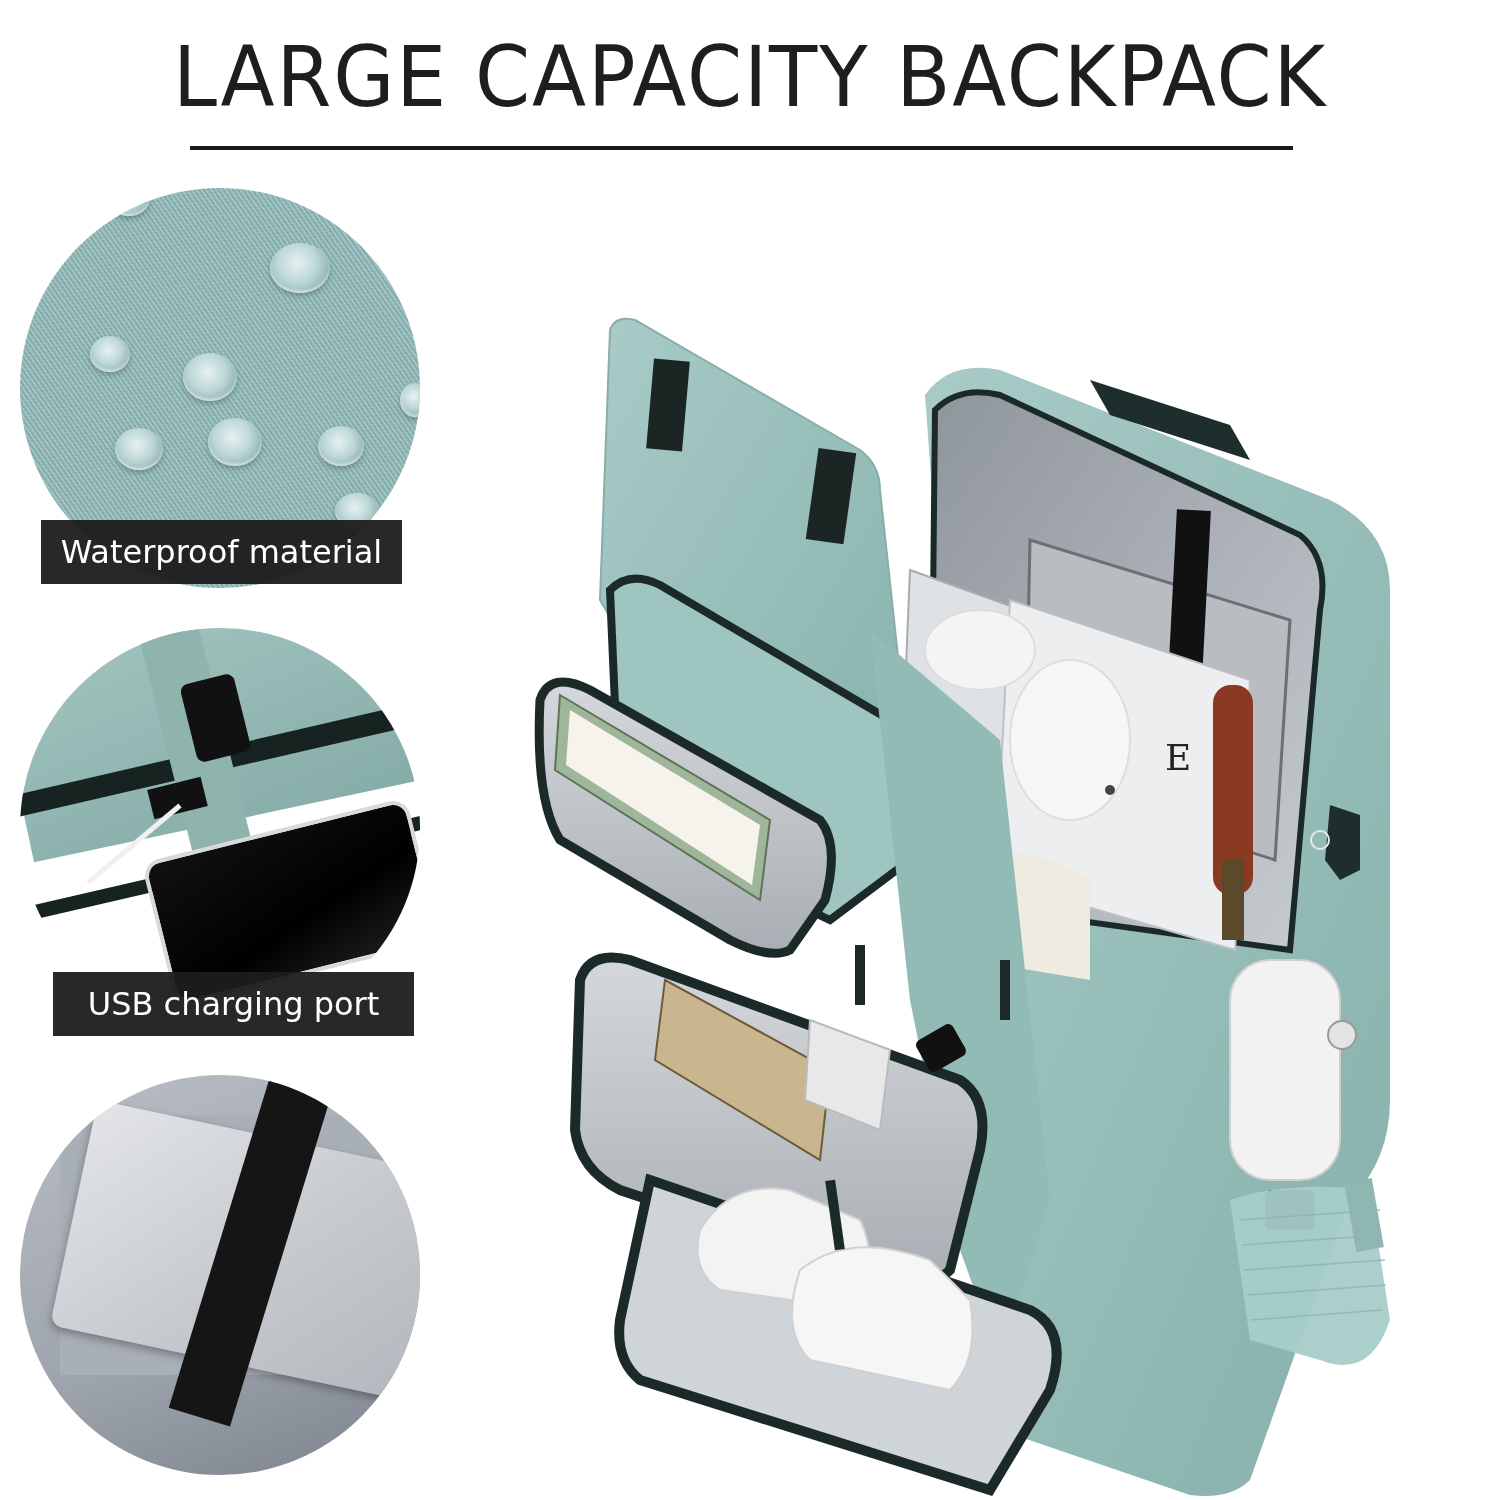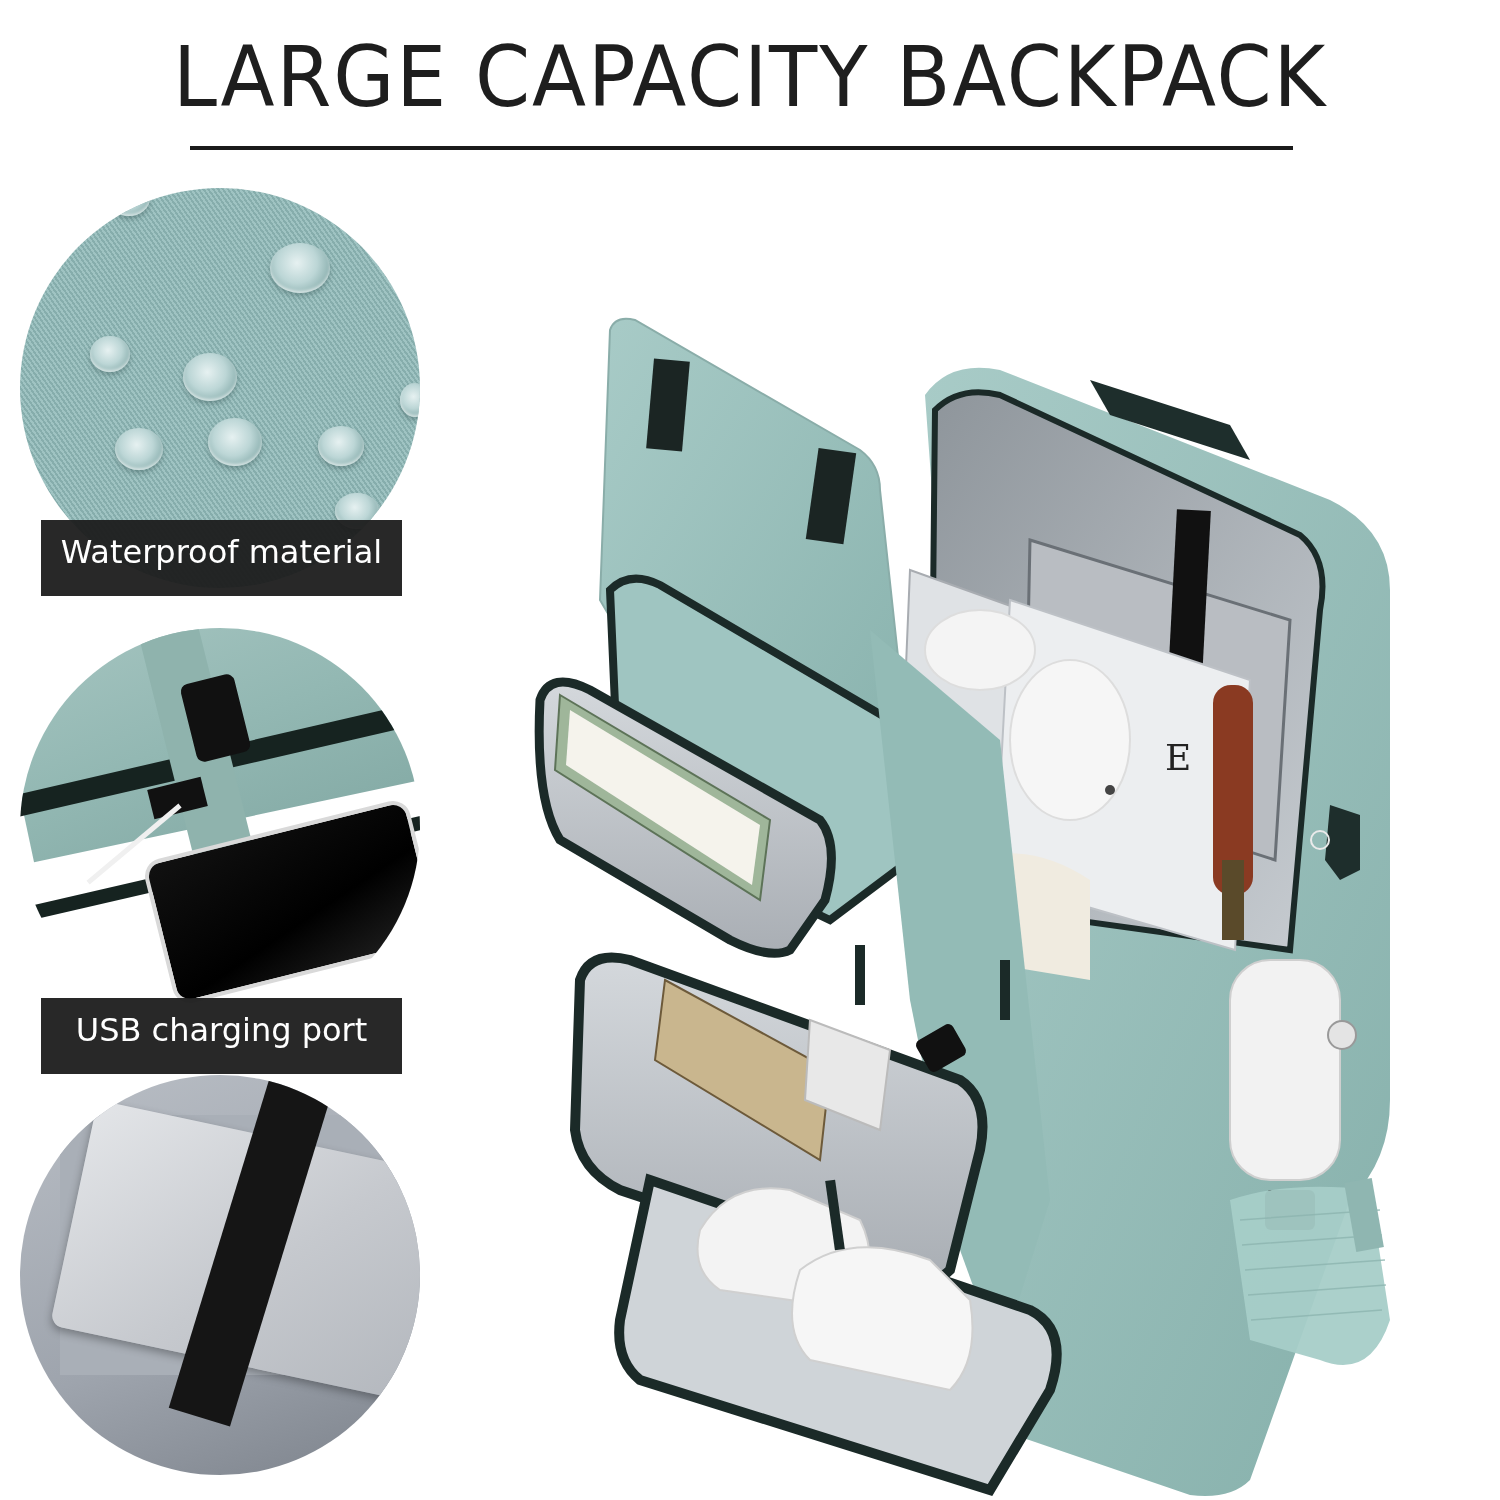--- a/index.html
+++ b/index.html
@@ -18,21 +18,21 @@
     position: absolute; left: 190px; top: 146px; width: 1103px; height: 4px; background: #1a1a1a;
   }
 
   
   .feature { position: absolute; left: 20px; width: 402px; height: 402px; }
   .circle {
     position: absolute; left: 0; top: 0; width: 400px; height: 400px; border-radius: 50%;
     overflow: hidden;
   }
   .label {
-    position: absolute; left: 21px; width: 361px; height: 76px; background: rgba(28,28,28,0.95);
+    position: absolute; left: 21px; width: 361px; height: 64px; background: rgba(28,28,28,0.95);
     color: #ffffff; font-size: 32px; line-height: 64px; text-align: center;
     font-family: "DejaVu Sans", sans-serif;
   }
 
   
   .c1 {
     background:
       repeating-linear-gradient(55deg, #9fc3c2 0 2px, #86adac 2px 4px);
   }
   .drop {
@@ -99,21 +99,21 @@
   <div class="circle c2">
     <div class="usb-panel"></div>
     <div class="usb-zip1"></div>
     <div class="usb-zip2"></div>
     <div class="usb-strap"></div>
     <div class="usb-buckle"></div>
     <div class="usb-plug"></div>
     <div class="usb-cable"></div>
     <div class="phone"></div>
   </div>
-  <div class="label" style="top:370px;">USB charging port</div>
+  <div class="label" style="top:344px;margin-left:12px;">USB charging port</div>
 </div>
 
 <div class="feature" style="top:1075px;">
   <div class="circle c3">
     <div class="lap-pad"></div>
     <div class="laptop"></div>
     <div class="lap-strap"></div>
   </div>
 </div>
 

